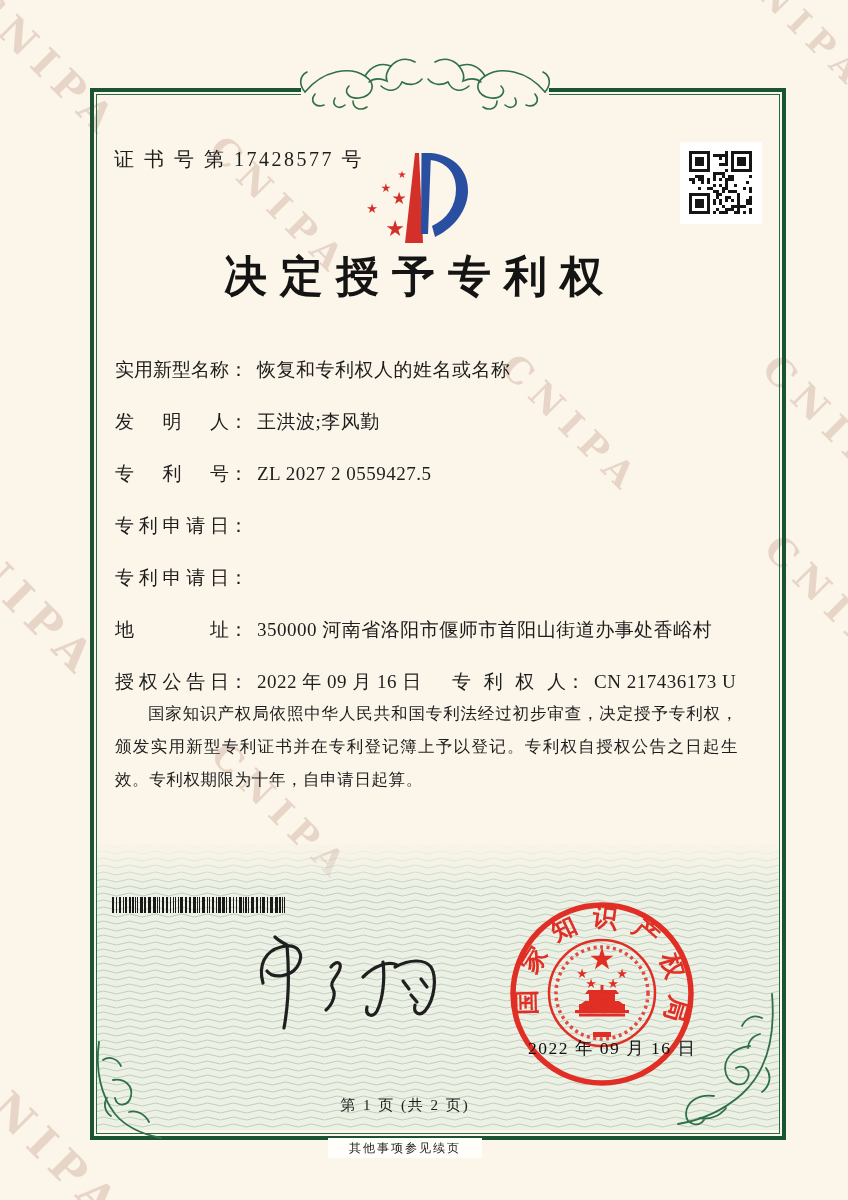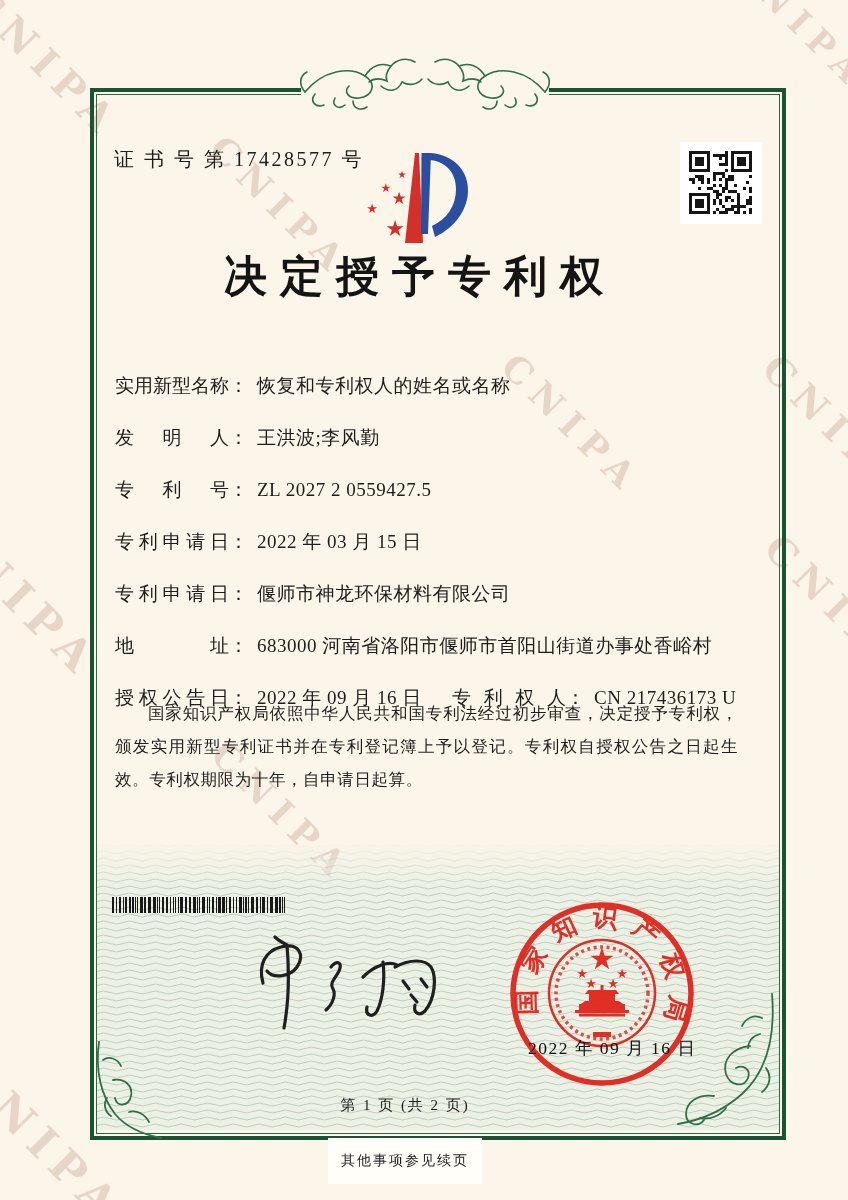--- a/index.html
+++ b/index.html
@@ -27,21 +27,21 @@
   .qr{position:absolute;left:9px;top:9px;width:63px;height:63px;}
   .qr b{position:absolute;background:#151515;}
 
   .logo{position:absolute;left:355px;top:142px;z-index:4;}
 
   .title{position:absolute;left:60px;top:248px;width:720px;text-align:center;
          font-size:43px;font-weight:bold;letter-spacing:13px;color:#141414;z-index:4;}
 
   .fields{position:absolute;left:115px;top:357px;width:632px;font-size:19px;z-index:4;}
   .frow{display:flex;align-items:baseline;height:26px;margin-bottom:26px;position:relative;}
-  .fl{display:block;width:114px;text-align:justify;text-align-last:justify;white-space:nowrap;margin-top:16px;}
+  .fl{display:block;width:114px;text-align:justify;text-align-last:justify;white-space:nowrap;}
   .fc{display:block;}
   .fv{display:block;margin-left:9px;white-space:nowrap;letter-spacing:.5px;}
   .g2{position:absolute;left:337px;top:0;display:flex;align-items:baseline;}
 
   .body-text{position:absolute;left:115px;top:697px;width:623px;z-index:4;
              font-size:16.5px;line-height:33px;text-align:justify;}
   .body-text p{margin:0;text-indent:2em;letter-spacing:.6px;}
 
   .barcode{position:absolute;left:112px;top:897px;width:198px;height:16px;z-index:4;font-size:0;white-space:nowrap;overflow:hidden;}
   .barcode i{display:inline-block;height:16px;background:#191919;}
@@ -54,23 +54,23 @@
   .seal{position:absolute;left:505px;top:897px;z-index:4;opacity:.95;}
   .seal-ring-text{font-size:25px;font-weight:bold;letter-spacing:13.5px;fill:#e1251c;
                   font-family:"Liberation Serif","DejaVu Serif",serif;}
   .seal-star{fill:#e1251c;text-anchor:middle;font-family:"DejaVu Sans",sans-serif;}
   .seal-date{position:absolute;left:528px;top:1036px;z-index:5;font-size:17.5px;
              letter-spacing:1.5px;color:#101010;white-space:nowrap;}
 
   .page-num{position:absolute;left:60px;top:1096px;width:690px;text-align:center;
             font-size:15px;letter-spacing:2px;z-index:4;}
 
-  .foot-note{position:absolute;left:328px;top:1138px;width:154px;height:46px;background:#fffef9;
+  .foot-note{position:absolute;left:328px;top:1138px;width:154px;height:20px;background:#fffef9;
              z-index:5;display:flex;align-items:center;justify-content:center;
-             font-size:14px;letter-spacing:2px;}
+             font-size:12px;letter-spacing:2px;}
 </style>
 </head>
 <body>
 
 <div class="page">
 
   <div class="watermark" style="left:45px;top:62px;font-size:40px;">CNIPA</div>
   <div class="watermark" style="left:800px;top:22px;font-size:34px;">CNIPA</div>
   <div class="watermark" style="left:280px;top:206px;font-size:36px;">CNIPA</div>
   <div class="watermark" style="left:572px;top:424px;font-size:36px;">CNIPA</div>
@@ -375,31 +375,29 @@
       <span class="fv">王洪波;李风勤</span>
     </div>
     <div class="frow">
       <span class="fl">专利号</span>
         <span class="fc">：</span>
       <span class="fv">ZL 2027 2 0559427.5</span>
     </div>
     <div class="frow">
       <span class="fl">专利申请日</span>
         <span class="fc">：</span>
-      <span class="fv">2022 年 03 月 15 日</span>
     </div>
     <div class="frow">
       <span class="fl">专利申请日</span>
         <span class="fc">：</span>
-      <span class="fv">偃师市神龙环保材料有限公司</span>
     </div>
     <div class="frow">
       <span class="fl">地址</span>
         <span class="fc">：</span>
-      <span class="fv">683000  河南省洛阳市偃师市首阳山街道办事处香峪村</span>
+      <span class="fv">350000  河南省洛阳市偃师市首阳山街道办事处香峪村</span>
     </div>
     <div class="frow">
       <span class="fl">授权公告日</span>
         <span class="fc">：</span>
       <span class="fv">2022 年 09 月 16 日</span>
       <span class="g2">
         <span class="fl">专利权人</span>
           <span class="fc">：</span>
         <span class="fv">CN 217436173 U</span>
       </span>

